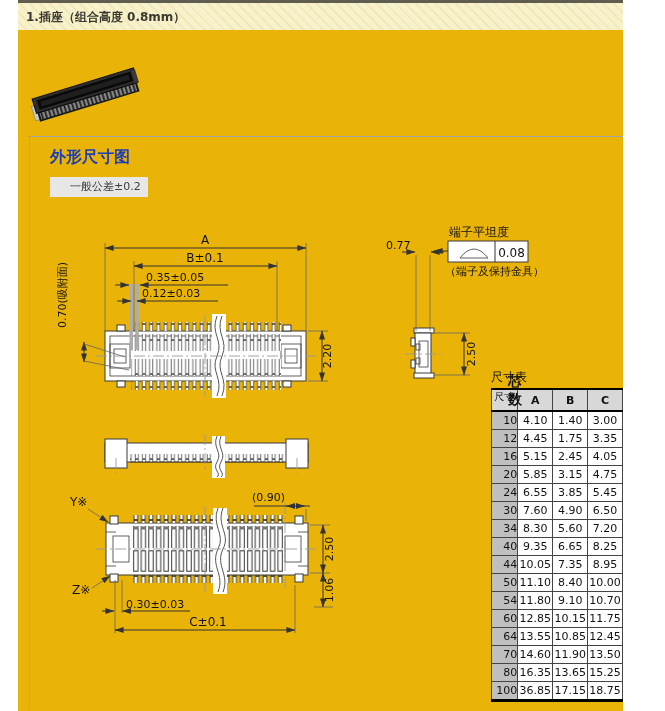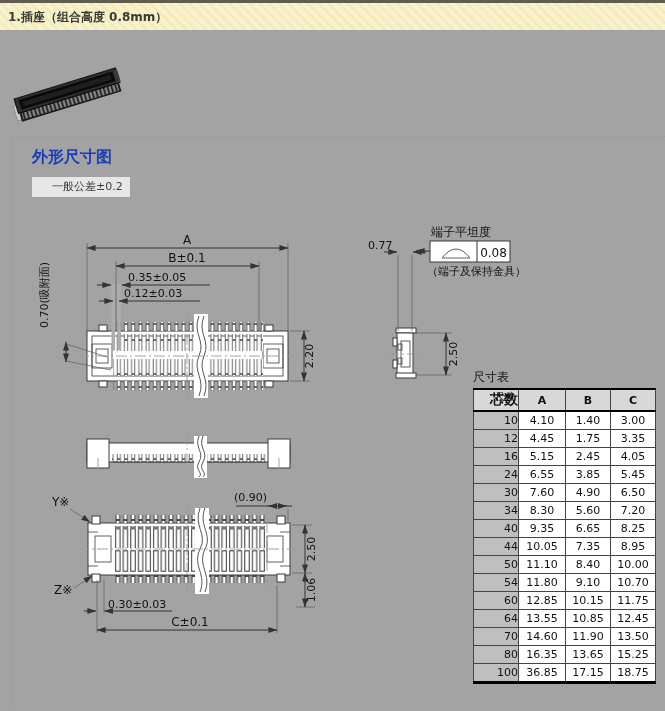--- a/index.html
+++ b/index.html
@@ -1,18 +1,18 @@
 <!DOCTYPE html>
 <html><head>
 <meta charset="utf-8">
 <style>
   html,body { margin:0; padding:0; background:#fff; }
   .page {
-    position:relative; width:665px; height:711px; overflow:hidden;
-    font-family:"DejaVu Sans","Liberation Sans",sans-serif; background:#a3a3a3;
+    position:relative; width:605px; height:711px; overflow:hidden;
+    font-family:"DejaVu Sans","Liberation Sans",sans-serif; background:#eab308;margin-left:18px;
   }
   
   .banner {
     position:absolute; left:0; top:0; width:665px; height:30px;
     border-top:3px solid #5f5d4f;
     background:repeating-linear-gradient(45deg,#f8f2cc 0 5px,#f2e9b9 5px 7px);
     box-sizing:border-box;
   }
   .banner-title {
     position:absolute; left:8px; top:0; line-height:28px;
@@ -305,20 +305,26 @@
           <td class="val">1.75</td>
           <td class="val">3.35</td>
         </tr>
       <tr>
           <td class="pin">16</td>
           <td class="val">5.15</td>
           <td class="val">2.45</td>
           <td class="val">4.05</td>
         </tr>
       <tr>
+          <td class="pin">20</td>
+          <td class="val">5.85</td>
+          <td class="val">3.15</td>
+          <td class="val">4.75</td>
+        </tr>
+      <tr>
           <td class="pin">24</td>
           <td class="val">6.55</td>
           <td class="val">3.85</td>
           <td class="val">5.45</td>
         </tr>
       <tr>
           <td class="pin">30</td>
           <td class="val">7.60</td>
           <td class="val">4.90</td>
           <td class="val">6.50</td>

